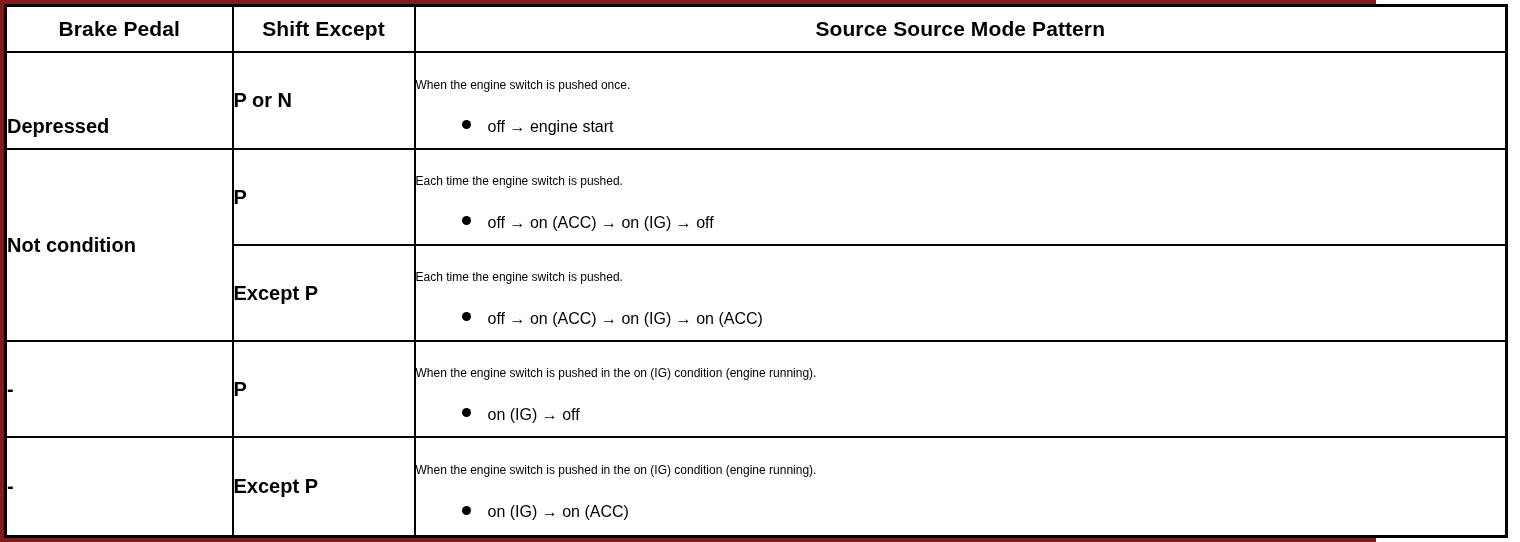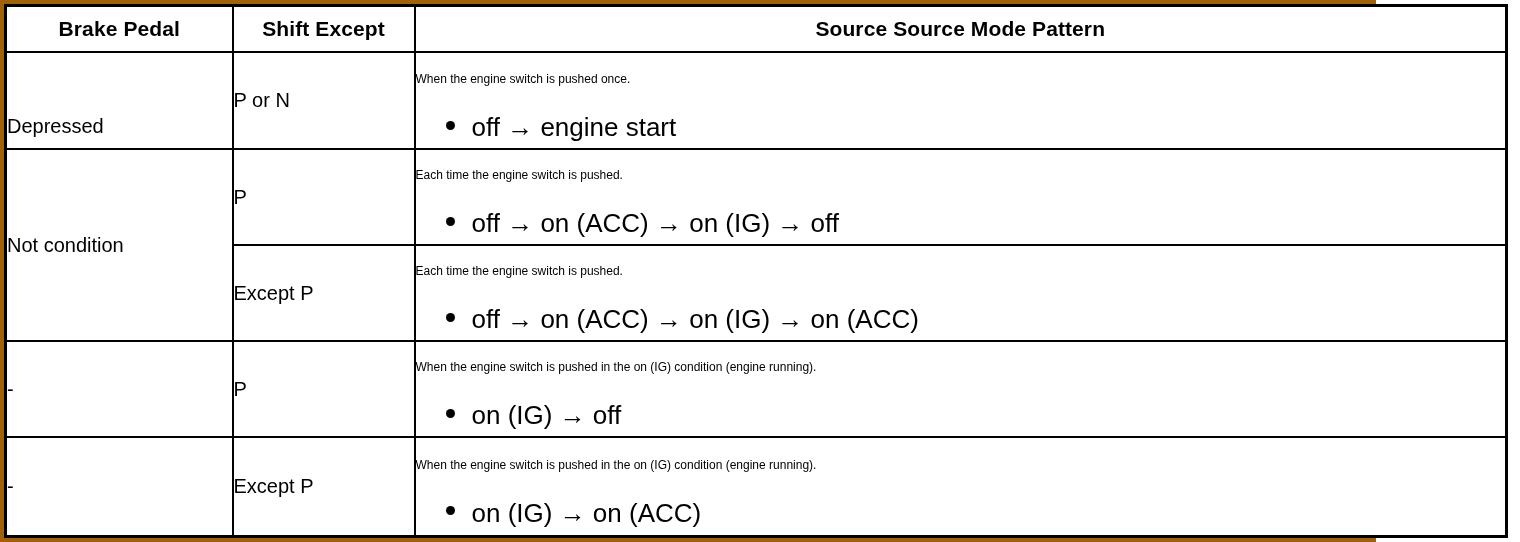--- a/index.html
+++ b/index.html
@@ -13,21 +13,21 @@
     height: 542px;
     font-family: "Liberation Sans", sans-serif;
     color: #000000;
     overflow: hidden;
   }
 
   .sheet {
     position: relative;
     width: 1376px;
     height: 542px;
-    background: #a16207;
+    background: #7f1d1d;
   }
 
   table.spec {
     position: absolute;
     left: 4px;
     top: 4px;
     width: 1501px;
     height: 533px;
     border-collapse: collapse;
     table-layout: fixed;
@@ -57,44 +57,45 @@
     text-align: center;
     font-size: 21px;
     font-weight: bold;
     letter-spacing: 0.1px;
     border-bottom-width: 3px;
   }
 
   
   .lbl {
     font-size: 20px;
-    font-weight: normal;
+    font-weight: bold;
     padding-left: 6px;
     text-align: left;
     vertical-align: middle;
   }
   .lbl.topish { vertical-align: top; padding-top: 62px; }
 
   
   .pat {
     padding: 0 0 0 8px;
     vertical-align: top;
   }
   .pat .headline {
     font-size: 12px;
     line-height: 1;
     padding-top: 12px;
     white-space: nowrap;
   }
   .pat .bullet-line {
-    font-size: 26px;
+    font-size: 16px;
     line-height: 1;
     padding-top: 27px;
     padding-left: 30px;
     white-space: nowrap;
+    margin-left: 16px;
   }
   .pat .dot {
     display: inline-block;
     width: 9px;
     height: 9px;
     border-radius: 50%;
     background: #000000;
     vertical-align: middle;
     position: relative;
     top: -2px;

